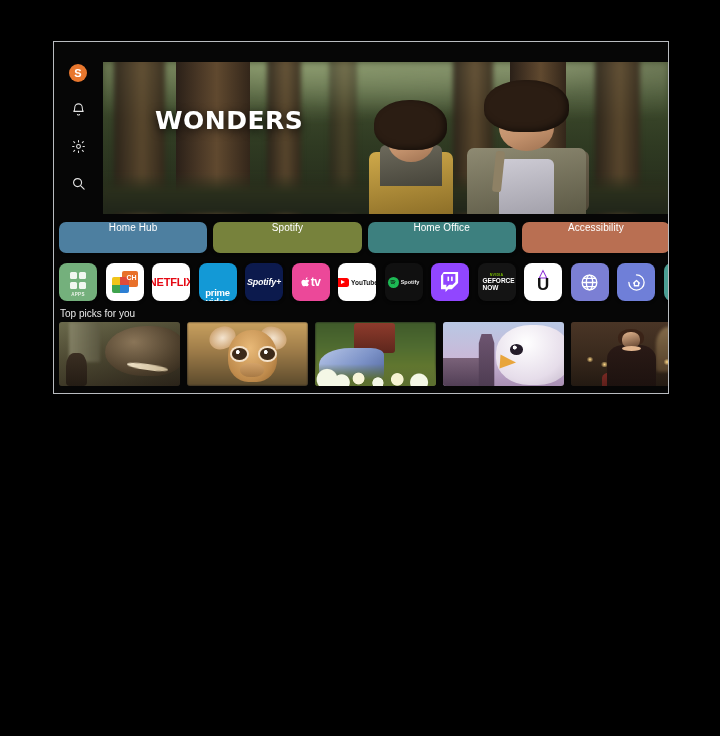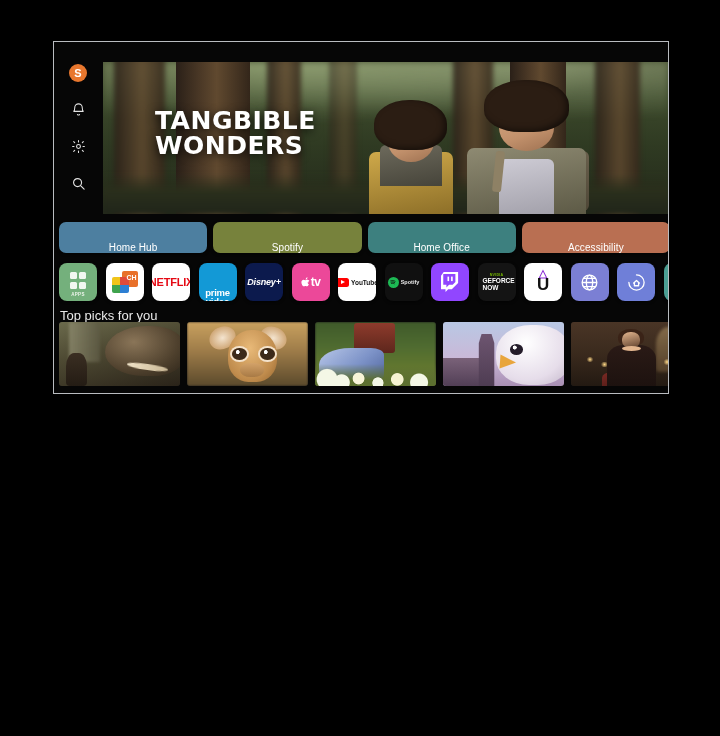--- a/index.html
+++ b/index.html
@@ -119,21 +119,21 @@
   #cat-row {
     position: absolute;
     left: 5px; top: 180px;
     width: 611px; height: 31px;
     display: flex; gap: 6px;
     z-index: 5;
   }
   .cat-btn {
     flex: 1 1 0;
     border-radius: 7px;
-    display: flex; align-items: flex-end; justify-content: center;
+    display: flex; align-items: flex-start; justify-content: center;
     color: #fff;
     font-size: 10px;
     letter-spacing: .1px;
     box-shadow: 0 1px 3px rgba(0,0,0,.5);
   }
 
   
   #app-row {
     position: absolute;
     left: 5px; top: 221px;
@@ -251,21 +251,21 @@
 
   
   .t-st { background: #6f7fd8; }
 
   
   .t-mv { background: #4a9e93; }
 
   
   #picks-label {
     position: absolute; left: 6px; top: 266px;
-    color: #e9e9e9; font-size: 13px;
+    color: #e9e9e9; font-size: 10px;
     z-index: 5;
   }
   #picks-row {
     position: absolute; left: 5px; top: 280px;
     width: 615px; height: 64px;
     display: flex; gap: 7px;
     z-index: 5;
   }
   .pick {
     width: 121px; height: 64px; flex: 0 0 121px;
@@ -465,21 +465,20 @@
         <div class="person" style="left:64%;width:22%;height:90%;">
           <div class="p-pack" style="left:58%;bottom:2%;width:42%;height:44%;"></div>
           <div class="p-body" style="left:2%;bottom:0;width:96%;height:48%;background:linear-gradient(170deg,#8e8a72,#5d5a46);"></div>
           <div class="p-shirt" style="left:28%;bottom:0;width:44%;height:40%;background:linear-gradient(170deg,#cdcbd4,#a3a1ab);"></div>
           <div class="p-strap" style="left:24%;bottom:16%;width:7%;height:30%;transform:rotate(6deg);"></div>
           <div class="p-face" style="left:28%;top:20%;width:44%;height:34%;"></div>
           <div class="p-hair" style="left:16%;top:2%;width:68%;height:38%;"></div>
         </div>
       </div>
       <div id="hero-title">
-        <span>TANGBIBLE</span>
         <span>WONDERS</span>
       </div>
     </div>
 
     <div id="sidebar">
       <div id="avatar">
         <span>S</span>
       </div>
       <div class="side-icon" title="Notifications">
         <svg width="15" height="15" viewBox="0 0 24 24" fill="none" stroke="currentColor" stroke-width="1.7" stroke-linecap="round">
@@ -547,21 +546,21 @@
 
       <div class="app-tile t-prime">
         <span class="pv-text">prime<br>video</span>
         <svg class="pv-smile" width="22" height="6" viewBox="0 0 22 6">
           <path d="M1 1.4c5 3.4 15 3.4 20 .2" fill="none" stroke="#fff" stroke-width="1.5" stroke-linecap="round"></path>
           <path d="M19.5 1.2l2 .6-1.4 1.4z" fill="#fff"></path>
         </svg>
       </div>
 
       <div class="app-tile t-disney">
-        <span class="dp-text">Disney+</span>
+        <span class="dp-text">Spotify+</span>
       </div>
 
       <div class="app-tile t-appletv">
         <span class="atv">
           <svg width="9" height="11" viewBox="0 0 14 17" fill="currentColor">
             <path d="M11.2 9c0-2.1 1.7-3.1 1.8-3.2-1-1.4-2.5-1.6-3-1.6-1.4-.1-2.6.8-3.3.8s-1.7-.8-2.8-.8C2.3 4.2.6 5.5.6 8.2c0 1.6.6 3.3 1.4 4.4.7.9 1.3 1.8 2.3 1.8.9 0 1.3-.6 2.4-.6 1.1 0 1.4.6 2.4.6s1.7-.9 2.3-1.8c.4-.6.6-1 .8-1.5-2-.8-2-3-2-3.1z"></path>
             <path d="M9.3 2.9c.5-.6.9-1.5.8-2.4-.8.1-1.7.5-2.2 1.2-.5.6-.9 1.5-.8 2.3.9.1 1.7-.4 2.2-1.1z"></path>
           </svg>
           <span class="atv-text">tv</span>
         </span>

